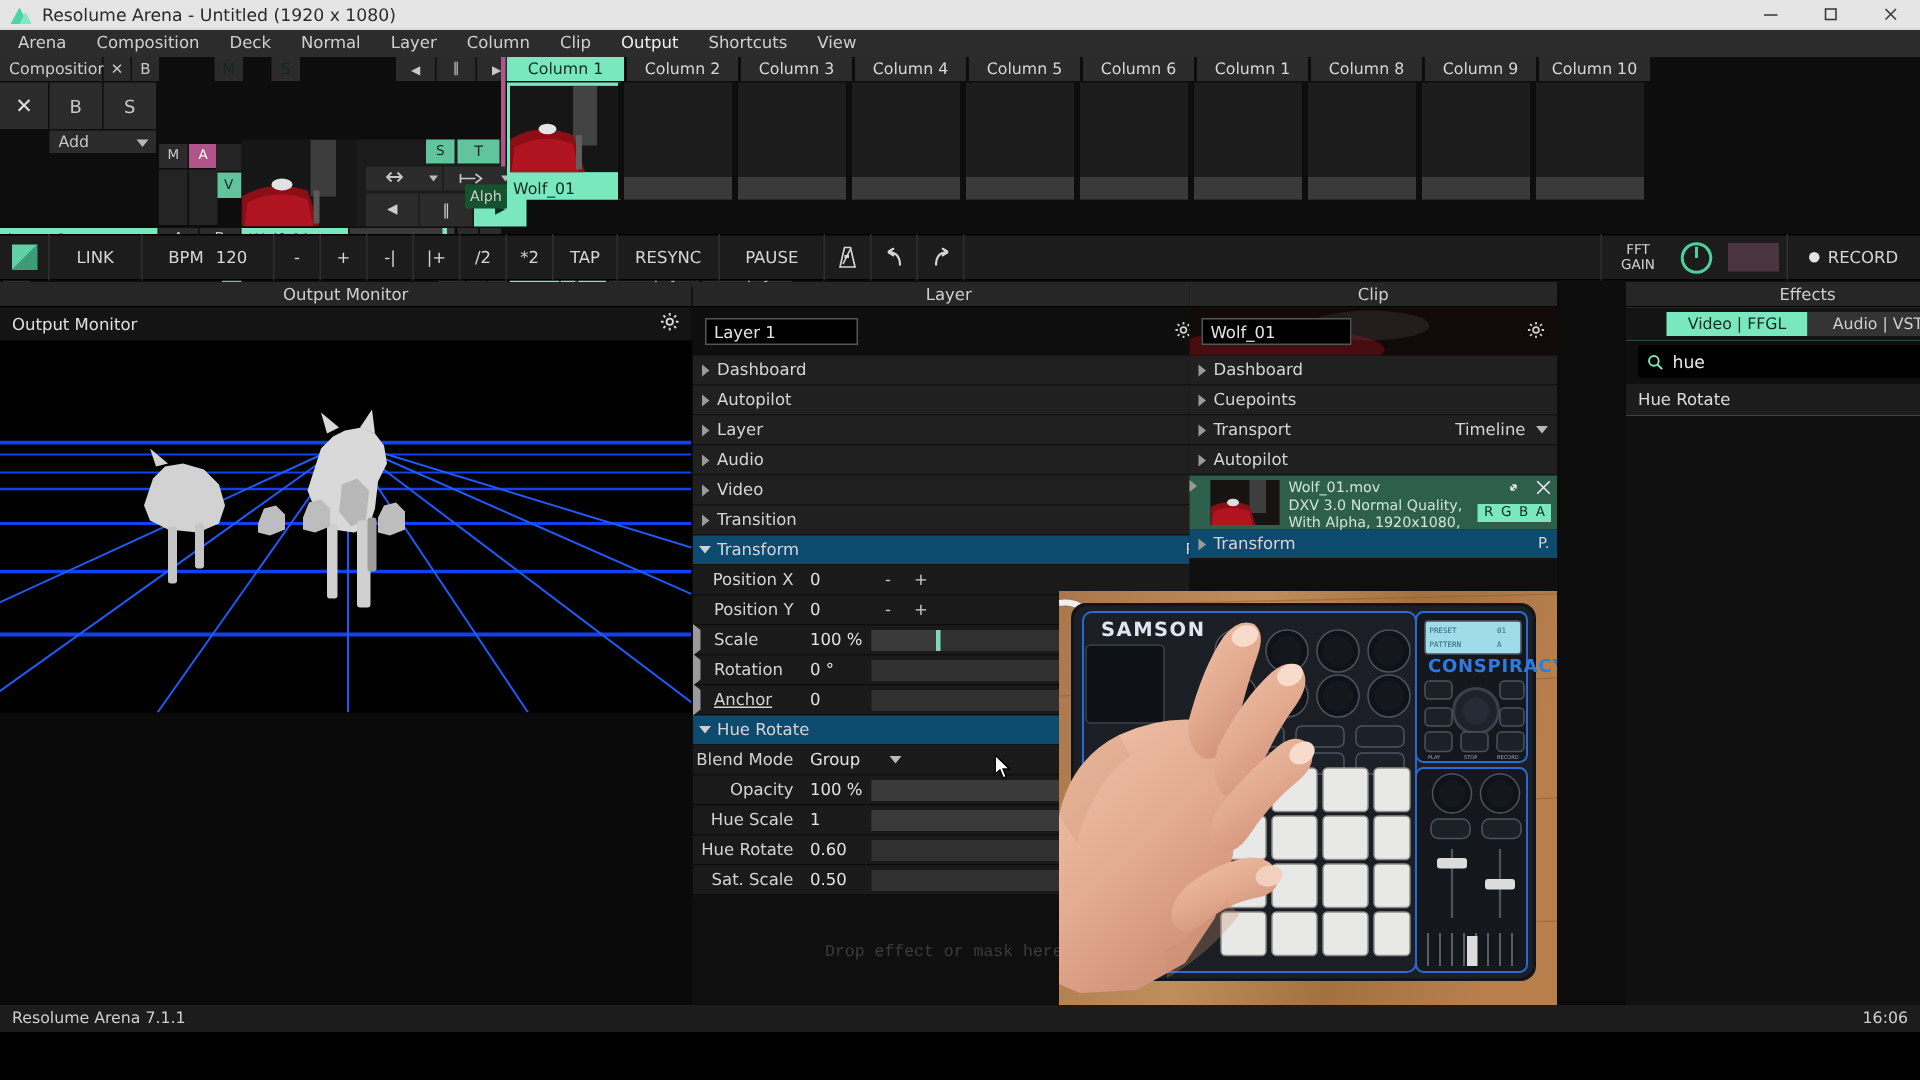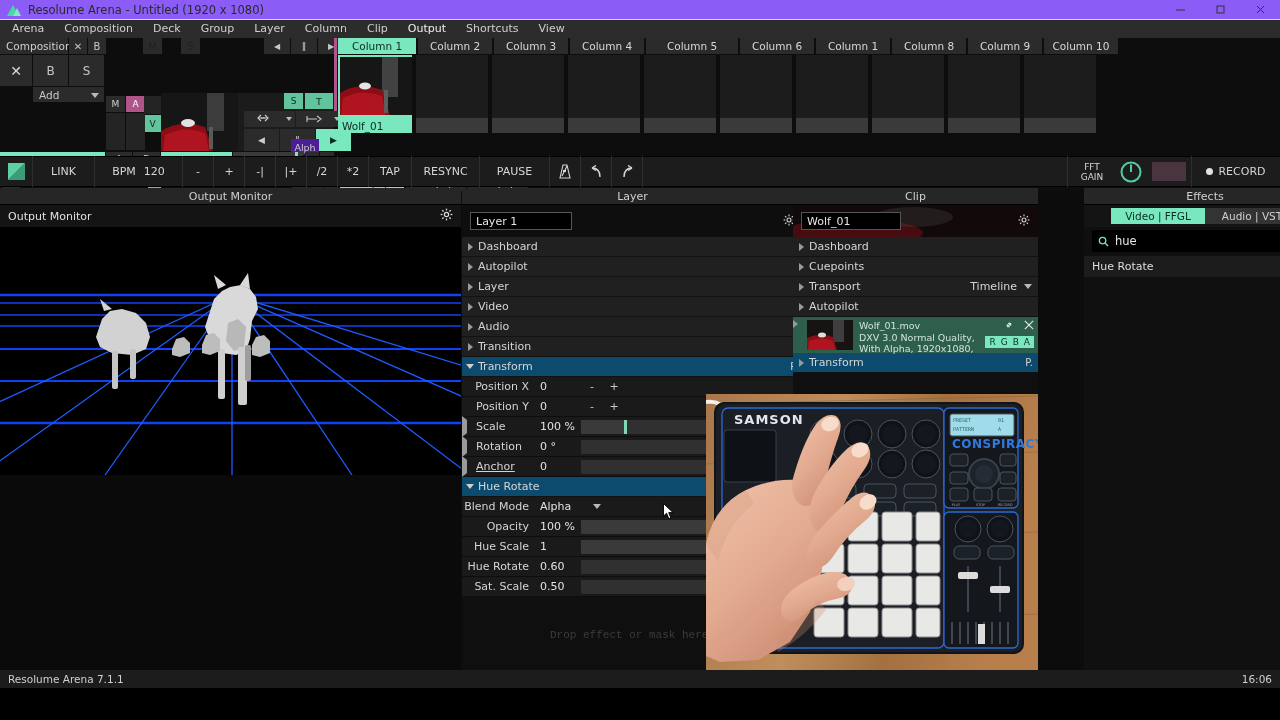--- a/index.html
+++ b/index.html
@@ -8,21 +8,21 @@
     background: #000;
     font-family: "DejaVu Sans", "Liberation Sans", sans-serif;
     font-size: 11px;
     color: #c8c8c8;
     overflow: hidden;
   }
   #app { position: relative; width: 1280px; height: 720px; background: #0c0c0c; }
 
   
   .titlebar {
-    height: 20px; background: #8b5cf6; color: #1a1a1a;
+    height: 20px; background: #e5e5e5; color: #1a1a1a;
     display: flex; align-items: center; font-size: 11.5px;
     border-bottom: 1px solid #d8d8d8;
   }
   .tb-logo { width: 16px; height: 14px; margin: 0 6px 0 6px; position: relative; }
   .tb-logo .s1 { position:absolute; left:1px; bottom:1px; width:0;height:0;
      border-left:6px solid transparent; border-right:6px solid transparent; border-bottom:11px solid #4ad6a8;}
   .tb-logo .s2 { position:absolute; left:7px; bottom:1px; width:0;height:0;
      border-left:4px solid transparent; border-right:4px solid transparent; border-bottom:8px solid #7fe8c4;}
   .tb-title { flex: 1; color: #2a2a2a; }
   .tb-btns { display: flex; height: 20px; }
@@ -170,21 +170,21 @@
             <line x1="9" y1="2" x2="2" y2="9" stroke="#333" stroke-width="1"></line>
           </svg>
       </div>
     </div>
   </div>
 
   <div class="menubar">
     <div class="menuitem">Arena</div>
     <div class="menuitem">Composition</div>
     <div class="menuitem">Deck</div>
-    <div class="menuitem">Group</div>
+    <div class="menuitem">Normal</div>
     <div class="menuitem">Layer</div>
     <div class="menuitem">Column</div>
     <div class="menuitem">Clip</div>
     <div class="menuitem" style="color:#f0f0f0">Output</div>
     <div class="menuitem">Shortcuts</div>
     <div class="menuitem">View</div>
   </div>
 
   <div class="compzone" style="position:absolute;left:0;top:38px;width:1280px;height:118px;">
 
@@ -202,21 +202,21 @@
       <div class="sq" style="width:26px;font-size:8px;">▶</div>
       <div class="sq" style="width:16px;font-size:8px;">⏮</div>
       <div class="sq" style="width:16px;font-size:8px;">⏭</div>
       <div style="flex:1;background:#0d0d0d;"></div>
 
       <div style="position:absolute;left:338px;top:0;display:flex;">
         <div class="coltab active" style="width:78px">Column 1</div>
         <div class="coltab" style="width:74px">Column 2</div>
         <div class="coltab" style="width:74px">Column 3</div>
         <div class="coltab" style="width:74px">Column 4</div>
-        <div class="coltab" style="width:92px">Column 5</div>
+        <div class="coltab" style="width:74px">Column 5</div>
         <div class="coltab" style="width:74px">Column 6</div>
         <div class="coltab" style="width:74px">Column 1</div>
         <div class="coltab" style="width:74px">Column 8</div>
         <div class="coltab" style="width:74px">Column 9</div>
         <div class="coltab" style="width:74px">Column 10</div>
       </div>
     </div>
 
     <div style="position:absolute;left:334px;top:0;width:3px;height:84px;background:#b1548a;"></div>
 
@@ -266,21 +266,21 @@
       </div>
       <div style="position:absolute;left:92px;top:18px;width:13px;height:16px;background:#2b2b2b;display:flex;align-items:center;justify-content:center;">
           <span class="caret" style="border-top-width:4px;border-left-width:3px;border-right-width:3px;"></span>
         </div>
       <div style="position:absolute;left:6px;top:36px;width:35px;height:22px;background:#2b2b2b;display:flex;align-items:center;justify-content:center;font-size:9px;color:#ccc;">◀</div>
       <div style="position:absolute;left:42px;top:36px;width:35px;height:22px;background:#2b2b2b;display:flex;align-items:center;justify-content:center;font-size:10px;color:#ccc;">‖</div>
       <div style="position:absolute;left:78px;top:36px;width:35px;height:22px;background:#79e8bf;display:flex;align-items:center;justify-content:center;font-size:9px;color:#0d2a20;">▶</div>
     </div>
 
     <div style="position:absolute;left:305px;top:55px;width:28px;height:16px;background:#61c49d;display:flex;align-items:center;justify-content:center;font-size:9.5px;color:#10291f;">T</div>
-    <div style="position:absolute;left:291px;top:85px;width:28px;height:16px;background:#4c1d95;display:flex;align-items:center;justify-content:center;font-size:9.5px;color:#cdcdcd;margin-top:16px;">Alph</div>
+    <div style="position:absolute;left:310px;top:85px;width:28px;height:16px;background:#14532d;display:flex;align-items:center;justify-content:center;font-size:9.5px;color:#cdcdcd;">Alph</div>
 
     <div style="position:absolute;left:0;top:114px;width:105px;height:15px;">
       <div class="layername" style="height:15px;">Layer 1</div>
     </div>
     <div style="position:absolute;left:106px;top:114px;width:26px;height:15px;background:#2b2b2b;display:flex;align-items:center;justify-content:center;font-size:10px;">A</div>
     <div style="position:absolute;left:133px;top:114px;width:27px;height:15px;background:#2b2b2b;display:flex;align-items:center;justify-content:center;font-size:10px;">B</div>
     <div style="position:absolute;left:161px;top:114px;width:71px;height:15px;background:#79e8bf;color:#0d2a20;display:flex;align-items:center;padding-left:5px;font-size:10.5px;">Wolf_01</div>
     <div style="position:absolute;left:233px;top:114px;width:70px;height:15px;background:#3a3a3a;">
       <div style="position:absolute;left:62px;top:0;width:3px;height:15px;background:#79e8bf;"></div>
     </div>
@@ -518,27 +518,27 @@
     <div class="prow">
       <span class="tri">
           <i class="tri-r"></i>
         </span>
       <span>Layer</span>
     </div>
     <div class="prow">
       <span class="tri">
           <i class="tri-r"></i>
         </span>
-      <span>Video</span>
+      <span>Audio</span>
     </div>
     <div class="prow">
       <span class="tri">
           <i class="tri-r"></i>
         </span>
-      <span>Audio</span>
+      <span>Video</span>
     </div>
     <div class="prow">
       <span class="tri">
           <i class="tri-r"></i>
         </span>
       <span>Transition</span>
     </div>
 
     <div class="prow sel" style="justify-content:space-between;">
       <div style="display:flex;align-items:center;">
@@ -596,21 +596,21 @@
 
     <div class="prow sel">
       <span class="tri">
           <i class="tri-d"></i>
         </span>
       <span>Hue Rotate</span>
     </div>
 
     <div class="paramrow">
       <span class="plabel">Blend Mode</span>
-      <span class="pvalue" style="width:55px;">Alpha</span>
+      <span class="pvalue" style="width:55px;">Group</span>
       <span class="caret" style="margin-left:2px;"></span>
       <span style="flex:1;"></span>
     </div>
 
     <div class="paramrow">
       <span class="plabel">Opacity</span>
       <span class="pvalue">100 %</span>
       <span class="pslider">
           <i class="fill" style="width:100%;"></i>
         </span>

